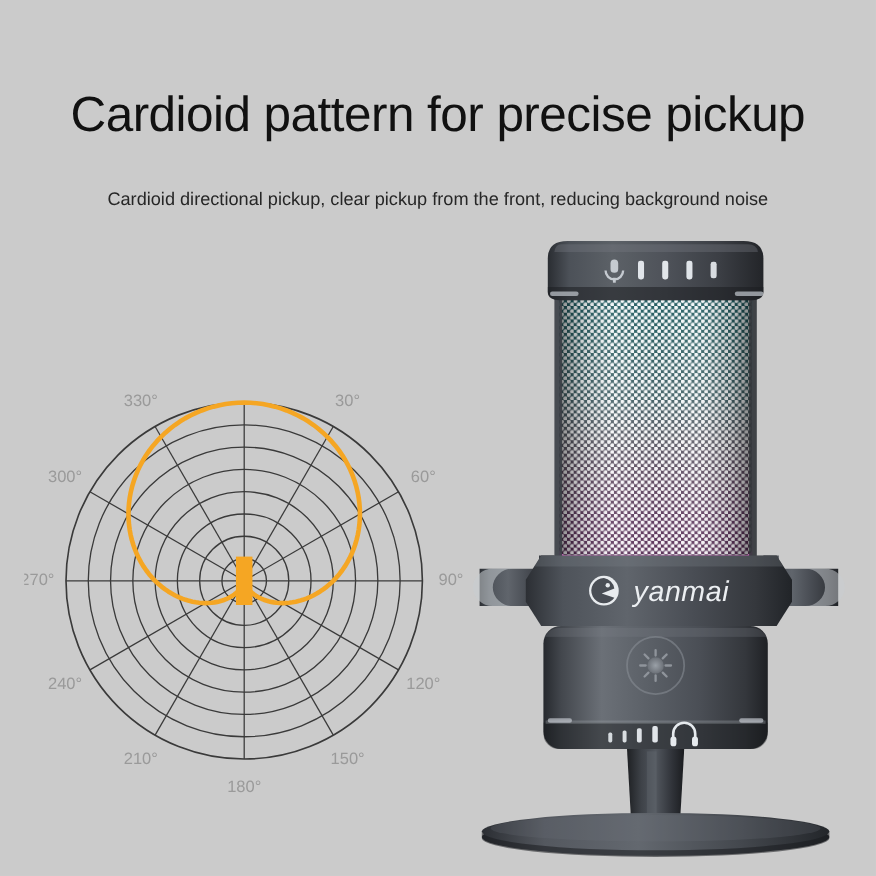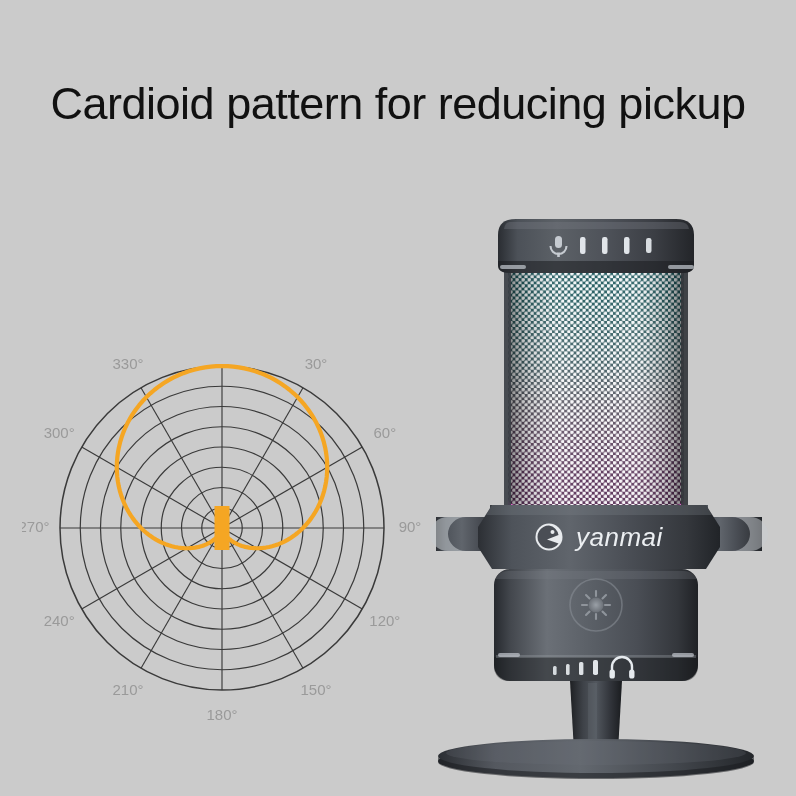--- a/index.html
+++ b/index.html
@@ -71,22 +71,23 @@
     height: 591px;
     font-style: italic;
   }
   #mic svg { display: block; }
 </style>
 </head>
 <body>
 
 <div id="stage">
 
-  <div class="headline">Cardioid pattern for reducing pickup</div>
-
+  <div class="headline">Cardioid pattern for precise pickup</div>
+
+  <div class="subhead">Cardioid directional pickup, clear pickup from the front, reducing background noise</div>
 
   <div id="polar-wrap">
     <svg id="polar-svg" width="400" height="390" viewBox="0 0 400 390" xmlns="http://www.w3.org/2000/svg">
       <g id="grid-rings">
           <circle cx="200" cy="170" r="20.25" fill="none" stroke="#3a3a3a" stroke-width="1.2"></circle>
           <circle cx="200" cy="170" r="40.5" fill="none" stroke="#3a3a3a" stroke-width="1.2"></circle>
           <circle cx="200" cy="170" r="60.75" fill="none" stroke="#3a3a3a" stroke-width="1.2"></circle>
           <circle cx="200" cy="170" r="81" fill="none" stroke="#3a3a3a" stroke-width="1.2"></circle>
           <circle cx="200" cy="170" r="101.25" fill="none" stroke="#3a3a3a" stroke-width="1.2"></circle>
           <circle cx="200" cy="170" r="121.5" fill="none" stroke="#3a3a3a" stroke-width="1.2"></circle>

